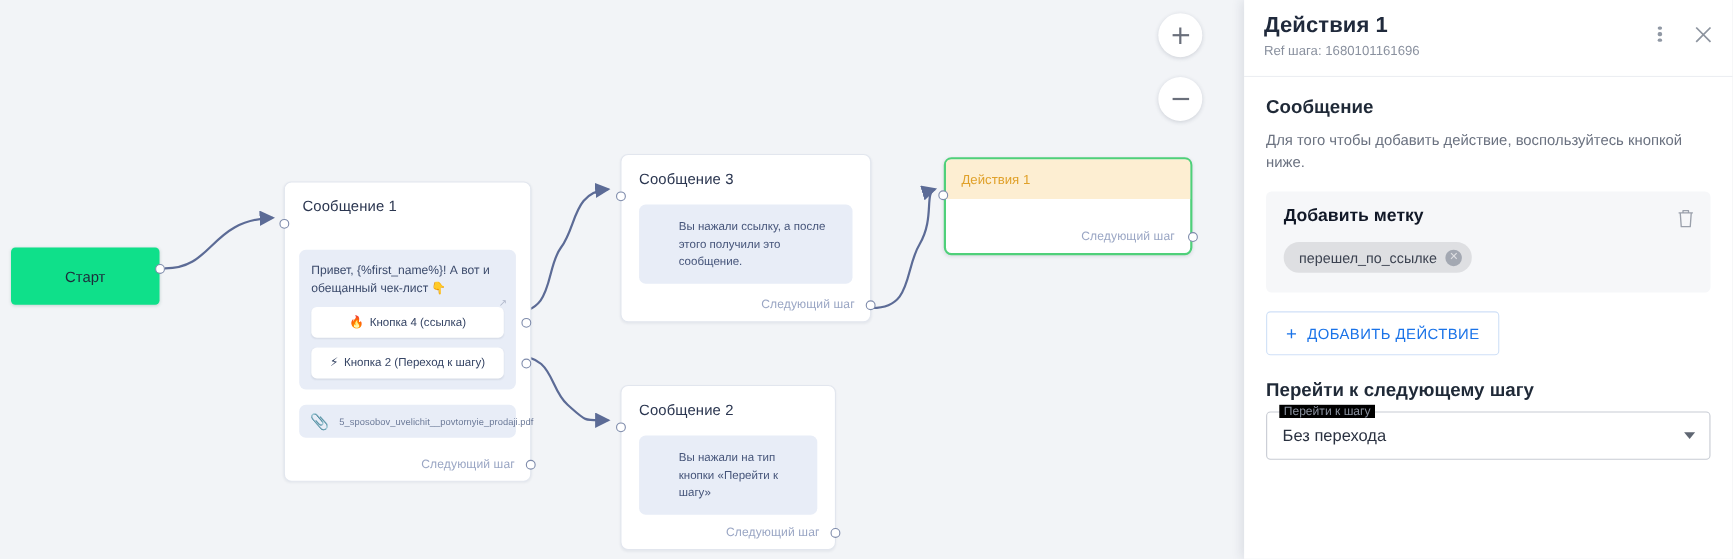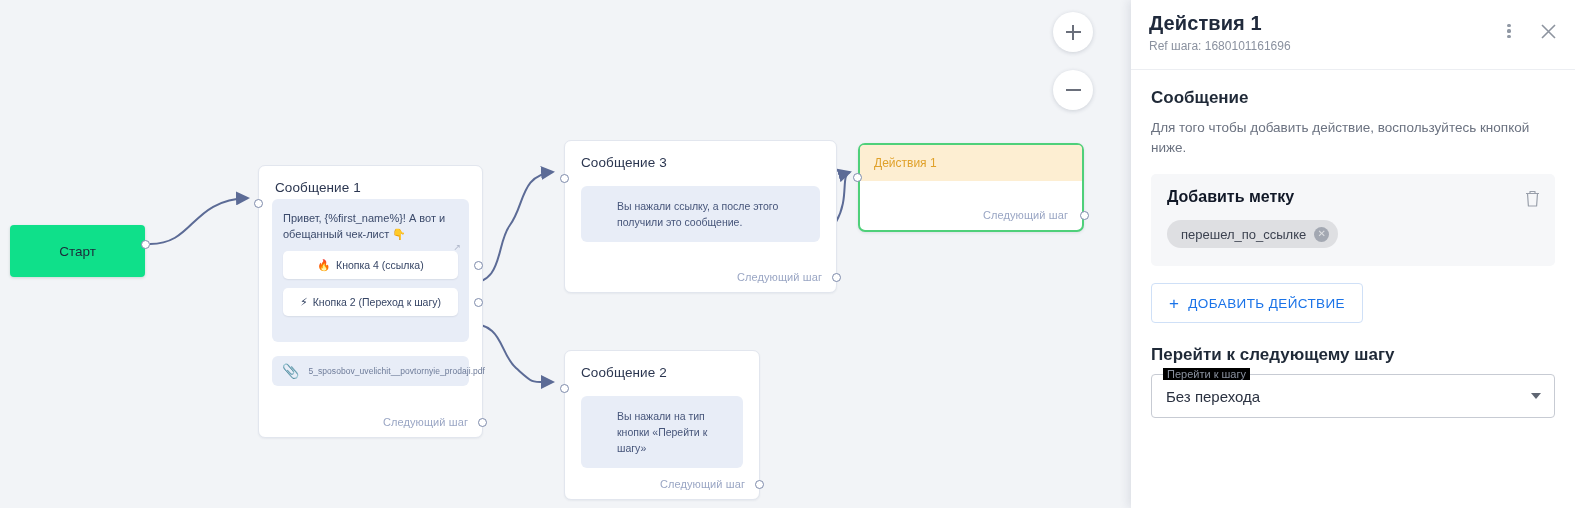--- a/index.html
+++ b/index.html
@@ -29,34 +29,34 @@
 
   
   .start-node{
     position:absolute;left:10px;top:225px;width:135px;height:52px;
     background:#0fe08a;border-radius:4px;display:flex;align-items:center;justify-content:center;
     color:#1d2a3a;font-size:13.5px;box-shadow:0 1px 3px rgba(20,90,60,.18);
   }
 
   
   #node-msg1{left:258px;top:165px;width:225px;height:273px;}
-  .bubble{margin:4px 13px 0 13px;background:#e8edf7;border-radius:6px;padding:11px 11px 26px 11px;}
+  .bubble{margin:32px 13px 0 13px;background:#e8edf7;border-radius:6px;padding:11px 11px 10px 11px;}
   .bubble-text{font-size:11px;line-height:16px;color:#3b4a6b;}
   .msg-btn{background:#fff;border-radius:5px;height:28px;margin-top:9px;
            display:flex;align-items:center;justify-content:center;position:relative;
            font-size:10.5px;color:#364565;box-shadow:0 1px 1.5px rgba(40,50,80,.09);}
   .msg-btn .emo{margin-right:5px;font-size:11px;line-height:1;}
   .extlink{position:absolute;right:-3px;top:-9px;font-size:9px;color:#aeb6c9;}
   .attach{margin:14px 13px 0 13px;background:#e8edf7;border-radius:6px;height:30px;
           display:flex;align-items:center;padding:0 10px;gap:9px;}
   .clip{color:#5b8ff0;font-size:14px;line-height:1;transform:rotate(0deg);}
   .attach-name{font-size:8.5px;color:#6d7b99;letter-spacing:.05px;white-space:nowrap;}
 
   
-  #node-msg3{left:564px;top:140px;width:273px;height:153px;}
+  #node-msg3{left:564px;top:140px;width:228px;height:153px;}
   #node-msg2{left:564px;top:350px;width:196px;height:150px;}
   .bubble2{margin:16px 16px 0 16px;background:#e8edf7;border-radius:6px;padding:12px 14px;}
   .bubble2 .bubble-text{font-size:10.5px;line-height:16px;color:#46557a;margin-left:22px;}
 
   
   #node-action{left:858px;top:143px;width:226px;height:89px;background:#fff;
       border:2px solid #4fd07a;border-radius:7px;box-shadow:0 1px 3px rgba(40,50,80,.10);}
   .action-head{background:#fdeed2;height:36px;border-radius:4px 4px 0 0;display:flex;align-items:center;padding:0 14px;}
   .action-head .t{font-size:12px;color:#e0a12a;}
 

